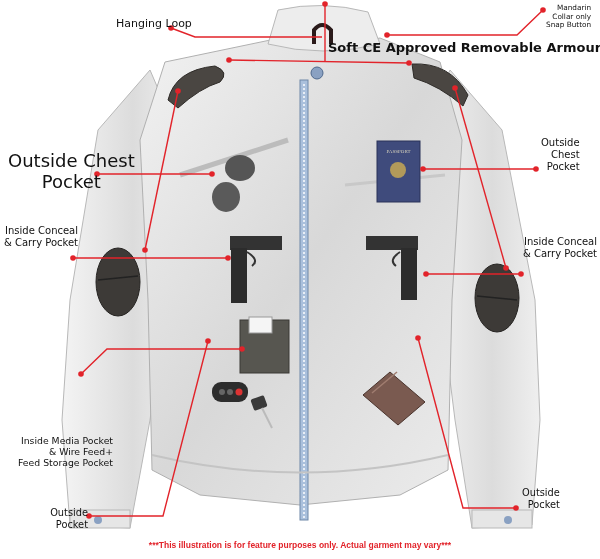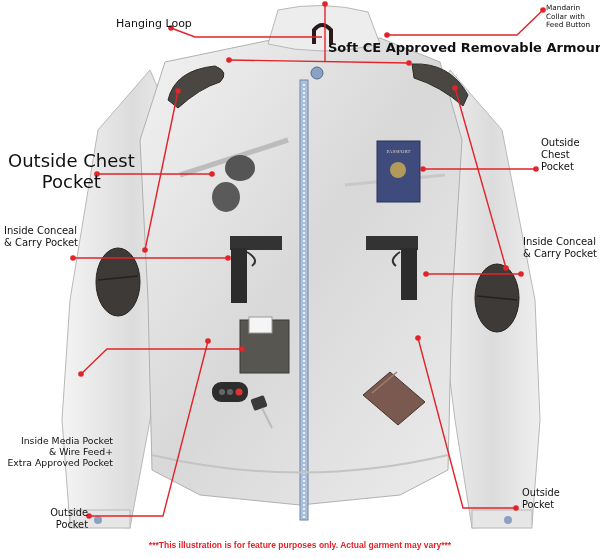--- a/index.html
+++ b/index.html
@@ -2,21 +2,21 @@
 <html><head>
   <meta charset="utf-8">
   <style>
     html, body { margin: 0; padding: 0; background: #ffffff; }
     body { width: 600px; height: 559px; position: relative; overflow: hidden;
            font-family: "DejaVu Sans", "Liberation Sans", sans-serif; }
     #stage { position: absolute; left: 0; top: 0; width: 600px; height: 559px; }
     svg#art { position: absolute; left: 0; top: 0; }
     .label { position: absolute; color: #111; line-height: 1.18; white-space: nowrap; }
     .label.right { text-align: right; }
-    .label.left { text-align: left; }
+    .label.left { text-align: right; }
     .label.center { text-align: center; }
     .disclaimer { position: absolute; left: 0; width: 600px; top: 540px; text-align: center;
                   font-family: "Liberation Sans", sans-serif; font-weight: bold; font-size: 8.5px;
                   color: #e2232a; }
   </style>
 </head>
 <body>
 
 <div id="stage">
   <svg id="art" width="600" height="559" viewBox="0 0 600 559">
@@ -155,22 +155,22 @@
         <circle cx="418" cy="338" r="2.8" fill="#e2232a"></circle>
       </g>
   </svg>
 
   <div id="labels">
       <div class="label left" style="left: 116px; top: 18px; font-size: 11px;">
         <div>Hanging Loop</div>
       </div>
       <div class="label left" style="left: 546px; top: 4px; font-size: 7.3px;">
         <div>Mandarin</div>
-        <div>Collar with</div>
-        <div>Feed Button</div>
+        <div>Collar only</div>
+        <div>Snap Button</div>
       </div>
       <div class="label left" style="left: 328px; top: 40px; font-size: 13px; font-weight: bold;">
         <div>Soft CE Approved Removable Armour</div>
       </div>
       <div class="label center" style="left: 8px; top: 150px; font-size: 18px;">
         <div>Outside Chest</div>
         <div>Pocket</div>
       </div>
       <div class="label left" style="left: 541px; top: 137px; font-size: 10px;">
         <div>Outside</div>
@@ -181,21 +181,21 @@
         <div>Inside Conceal</div>
         <div>&amp; Carry Pocket</div>
       </div>
       <div class="label left" style="left: 523px; top: 236px; font-size: 10px;">
         <div>Inside Conceal</div>
         <div>&amp; Carry Pocket</div>
       </div>
       <div class="label right" style="left: 7px; top: 388px; font-size: 9.3px; width: 106px; margin-top: 48px;">
         <div>Inside Media Pocket</div>
         <div>&amp; Wire Feed+</div>
-        <div>Extra Approved Pocket</div>
+        <div>Feed Storage Pocket</div>
       </div>
       <div class="label right" style="left: 42px; top: 507px; font-size: 9.8px; width: 46px;">
         <div>Outside</div>
         <div>Pocket</div>
       </div>
       <div class="label left" style="left: 522px; top: 487px; font-size: 9.8px;">
         <div>Outside</div>
         <div>Pocket</div>
       </div>
     </div>

